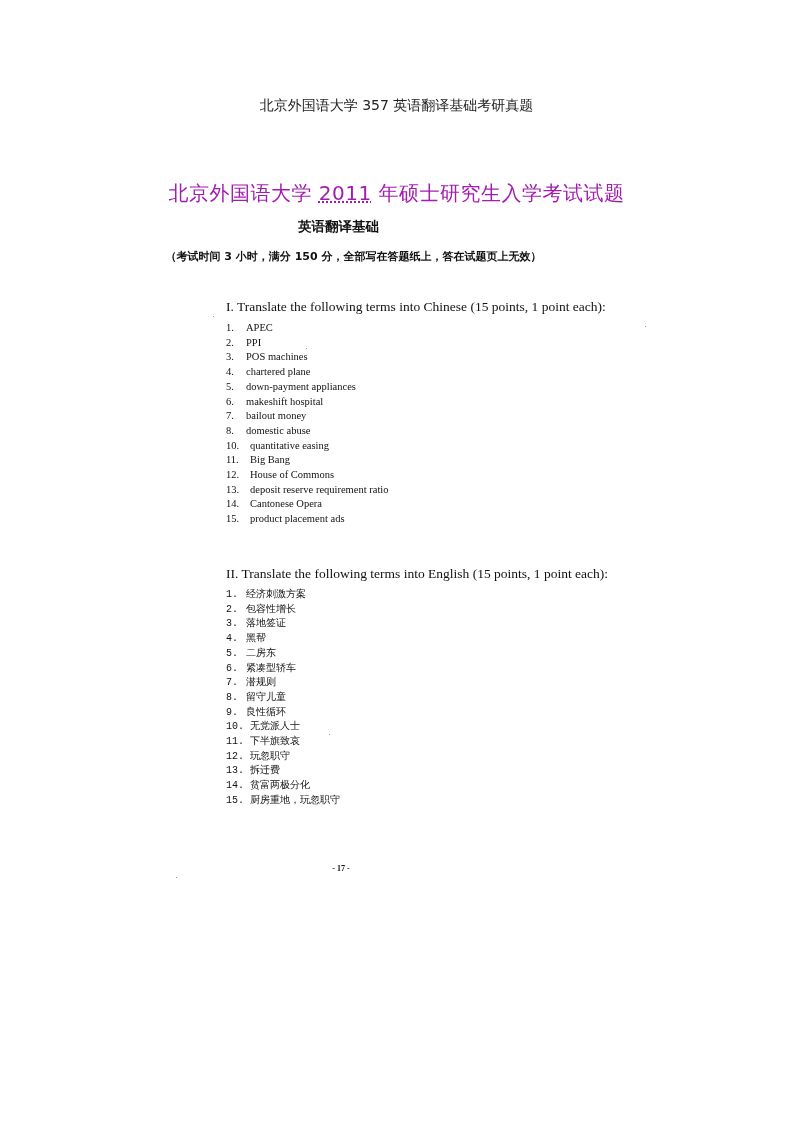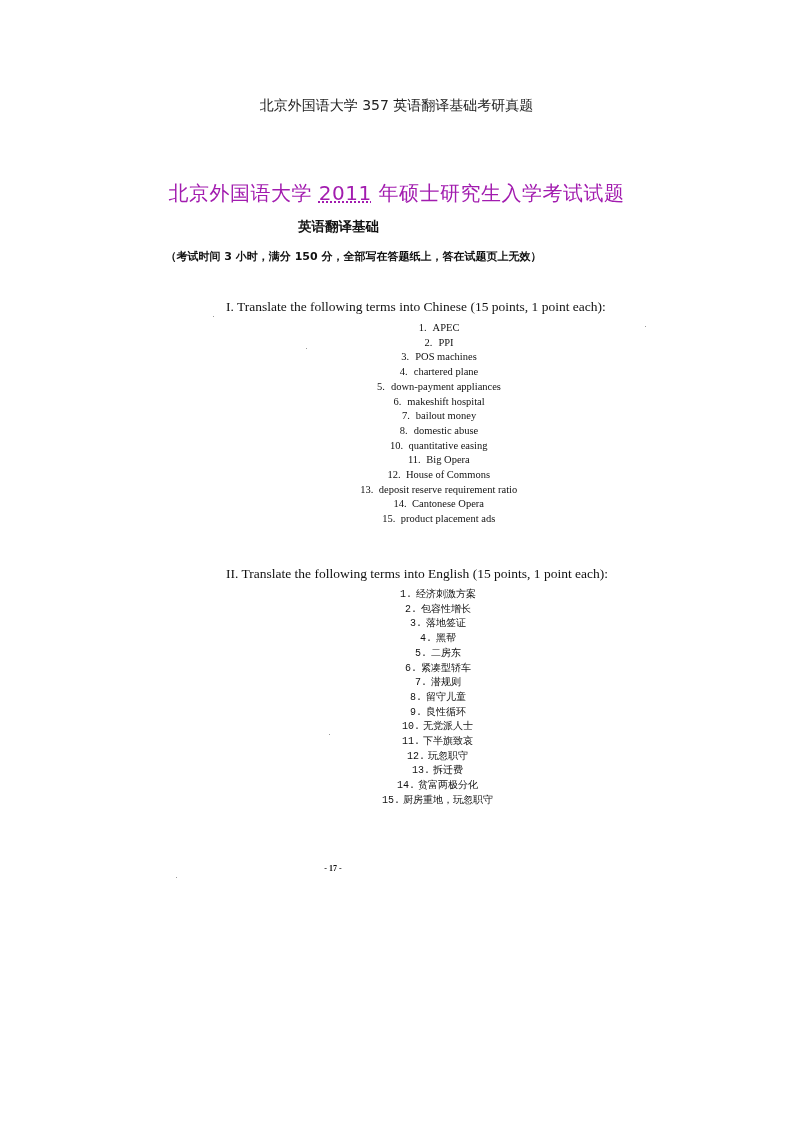--- a/index.html
+++ b/index.html
@@ -10,28 +10,28 @@
   .title { position: absolute; top: 180px; left: 0; width: 793px; text-align: center;
            font-size: 20px; font-family: "DejaVu Sans", sans-serif; color: #a21caf; letter-spacing: 0.5px; }
   .title .year { text-decoration: underline; text-decoration-style: dotted; }
   .subtitle { position: absolute; top: 218px; left: 0; width: 677px; text-align: center;
               font-size: 13.5px; font-weight: bold; font-family: "DejaVu Sans", sans-serif; }
   .note { position: absolute; top: 249px; left: 0; width: 707px; text-align: center;
           font-size: 11px; font-weight: bold; font-family: "DejaVu Sans", sans-serif; }
   .section { position: absolute; left: 199px; width: 420px; margin-left: 27px; }
   .section h2 { margin: 0 0 6px 0; font-size: 13.5px; font-weight: normal;
                 font-family: "Liberation Serif", serif; white-space: nowrap; }
-  .section ol { list-style: none; margin: 0; padding: 0; text-align: center; }
+  .section ol { list-style: none; margin: 0; padding: 0; }
   .section li { font-size: 10.5px; line-height: 14.7px; font-family: "Liberation Serif", serif; white-space: nowrap; }
   .section li .num { display: inline-block; width: 20px; }
   .section li .num.wide { width: 24px; }
   .section.cn li { font-family: Liberation Mono, monospace; font-size: 10px; }
   .sec1 { top: 299px; }
   .sec2 { top: 566px; }
-  .page-num { position: absolute; top: 864px; left: 4px; width: 658px; text-align: center;
+  .page-num { position: absolute; top: 864px; left: 12px; width: 658px; text-align: center;
               font-size: 8px; font-weight: bold; font-family: "Liberation Serif", serif; }
   .speck { position: absolute; width: 1px; height: 1px; background: #999; }
 </style>
 </head>
 <body>
 
 <div class="header">北京外国语大学 357 英语翻译基础考研真题</div>
 
 <div class="title">
   <span>北京外国语大学</span>
@@ -47,21 +47,21 @@
   <ol>
     <li><span class="num">1.</span><span>APEC</span></li>
     <li><span class="num">2.</span><span>PPI</span></li>
     <li><span class="num">3.</span><span>POS machines</span></li>
     <li><span class="num">4.</span><span>chartered plane</span></li>
     <li><span class="num">5.</span><span>down-payment appliances</span></li>
     <li><span class="num">6.</span><span>makeshift hospital</span></li>
     <li><span class="num">7.</span><span>bailout money</span></li>
     <li><span class="num">8.</span><span>domestic abuse</span></li>
     <li><span class="num wide">10.</span><span>quantitative easing</span></li>
-    <li><span class="num wide">11.</span><span>Big Opera</span></li>
+    <li><span class="num wide">11.</span><span>Big Bang</span></li>
     <li><span class="num wide">12.</span><span>House of Commons</span></li>
     <li><span class="num wide">13.</span><span>deposit reserve requirement ratio</span></li>
     <li><span class="num wide">14.</span><span>Cantonese Opera</span></li>
     <li><span class="num wide">15.</span><span>product placement ads</span></li>
   </ol>
 </div>
 
 <div class="section sec2 cn">
   <h2>II. Translate the following terms into English (15 points, 1 point each):</h2>
   <ol>

